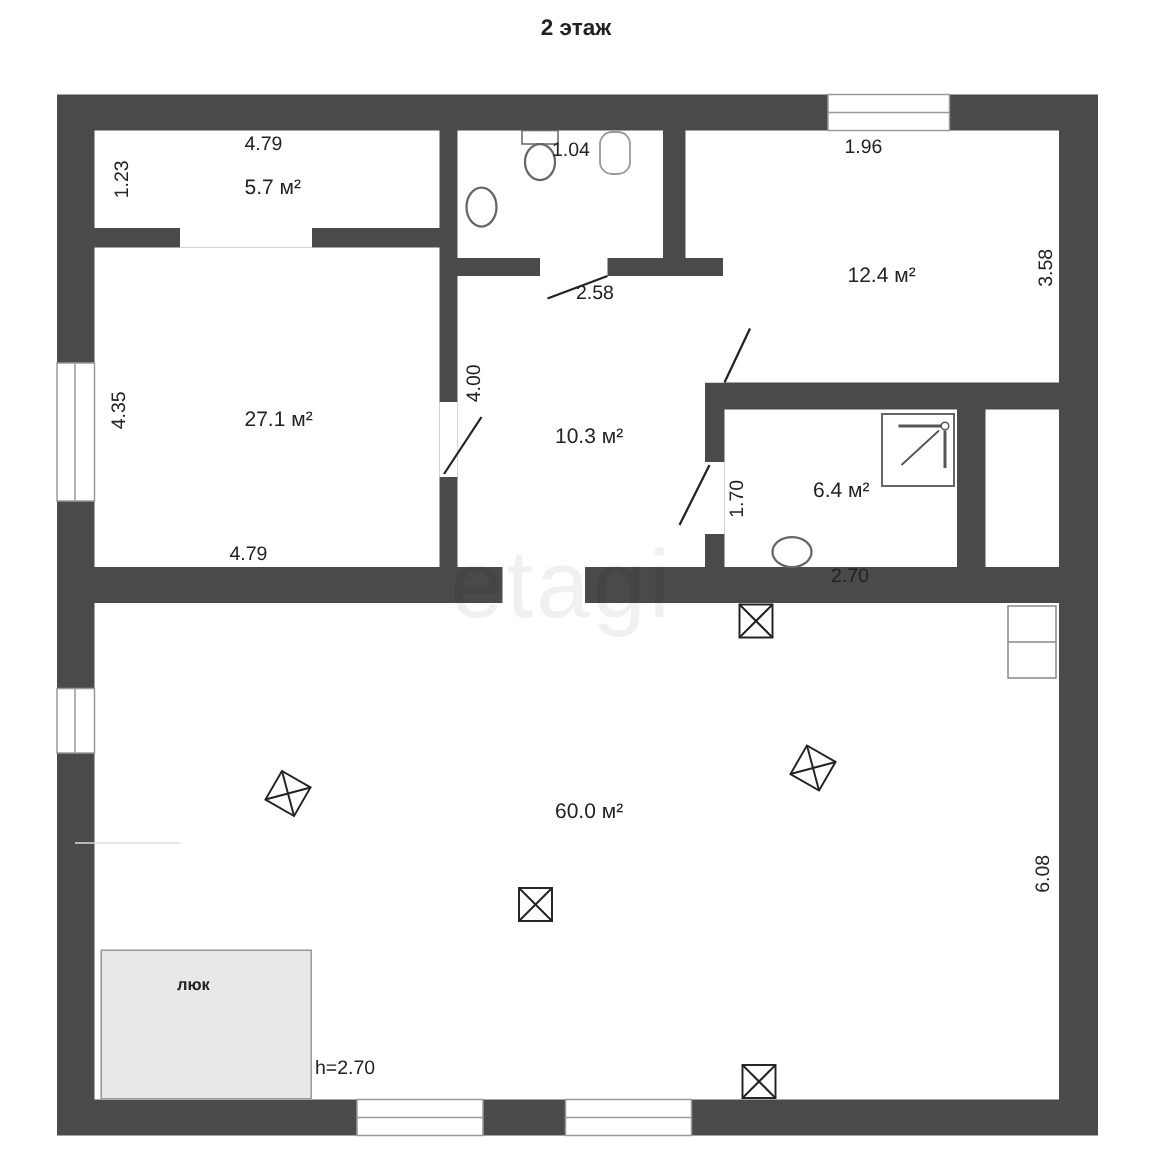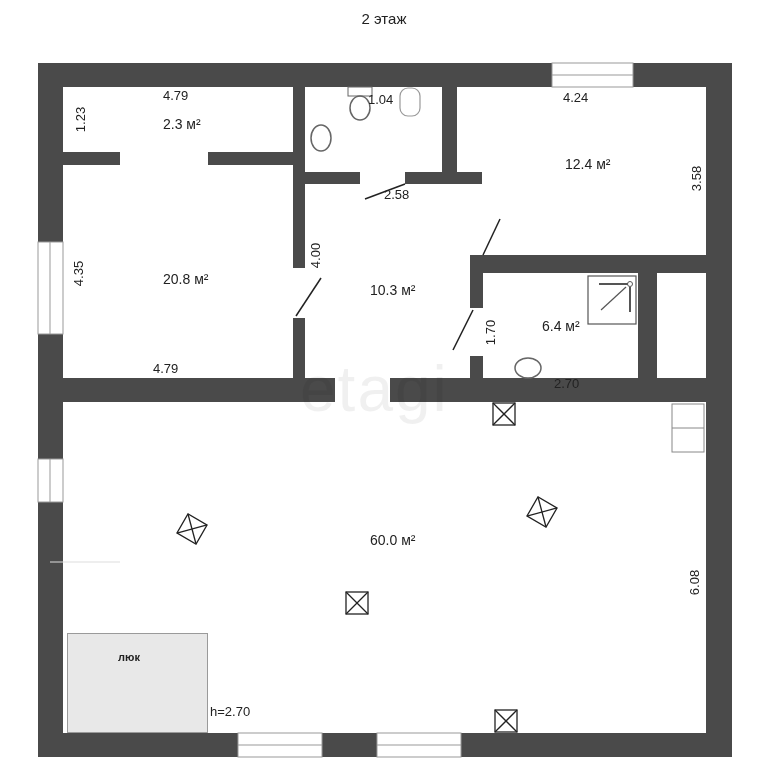--- a/index.html
+++ b/index.html
@@ -1,18 +1,18 @@
 <!DOCTYPE html>
 <html><head>
 <meta charset="utf-8">
 <style>
   html, body { margin:0; padding:0; background:#ffffff; }
   body { width:768px; height:768px; position:relative; overflow:hidden;
          font-family:"Liberation Sans", "DejaVu Sans", sans-serif; color:#222; }
-  .title { position:absolute; left:0; width:768px; top:10px; text-align:center; font-size:15px; }
+  .title { position:absolute; left:0; width:768px; top:10px; text-align:center; font-size:15px;font-weight:bold; }
   svg.plan { position:absolute; left:0; top:0; }
   .lbl { position:absolute; font-size:13px; color:#222; white-space:nowrap; }
   .area { font-size:14px; }
   .vert { transform:rotate(-90deg); transform-origin:center center; }
   .hatch { position:absolute; left:67px; top:633px; width:141px; height:100px;
            background:#e8e8e8; border:1px solid #9a9a9a; box-sizing:border-box; }
   .hatch-label { position:absolute; left:118px; top:651px; font-size:11px; font-weight:bold;text-align:center; }
   .watermark { position:absolute; left:300px; top:352px; font-size:64px; font-weight:normal;
                color:rgba(0,0,0,0.06); letter-spacing:2px; }
 </style>
@@ -100,31 +100,31 @@
   </g>
   <line x1="50" y1="562" x2="120" y2="562" stroke="#ddd" stroke-width="1"></line>
 </svg>
 
 <div class="watermark">etagi</div>
 
 <div class="hatch"></div>
 <div class="hatch-label">люк</div>
 
 <div class="lbl" style="left:163px;top:88px">4.79</div>
-<div class="lbl area" style="left:163px;top:116px">2.3 м²</div>
+<div class="lbl area" style="left:163px;top:116px">5.7 м²</div>
 <div class="lbl vert" style="left:68px;top:112px">1.23</div>
 
 <div class="lbl" style="left:368px;top:92px">1.04</div>
 
-<div class="lbl" style="left:563px;top:90px">4.24</div>
-<div class="lbl area" style="left:565px;top:156px">12.4 м²</div>
+<div class="lbl" style="left:563px;top:90px">1.96</div>
+<div class="lbl area" style="left:565px;top:175px">12.4 м²</div>
 <div class="lbl vert" style="left:684px;top:171px">3.58</div>
 
 <div class="lbl vert" style="left:66px;top:266px">4.35</div>
-<div class="lbl area" style="left:163px;top:271px">20.8 м²</div>
+<div class="lbl area" style="left:163px;top:271px">27.1 м²</div>
 <div class="lbl" style="left:153px;top:361px">4.79</div>
 
 <div class="lbl" style="left:384px;top:187px">2.58</div>
 <div class="lbl vert" style="left:303px;top:248px">4.00</div>
 <div class="lbl area" style="left:370px;top:282px">10.3 м²</div>
 
 <div class="lbl vert" style="left:478px;top:325px">1.70</div>
 <div class="lbl area" style="left:542px;top:318px">6.4 м²</div>
 <div class="lbl" style="left:554px;top:376px">2.70</div>
 

